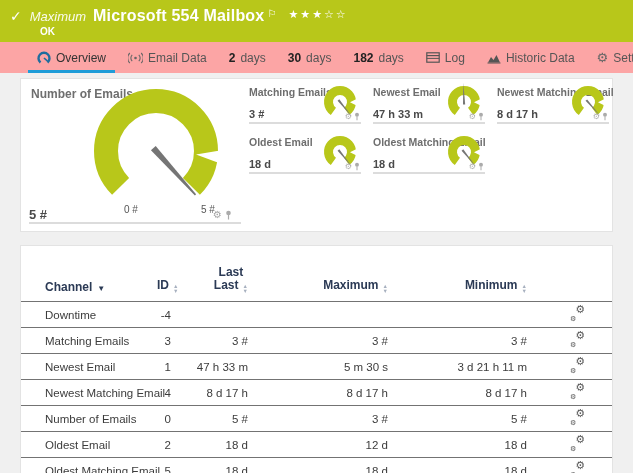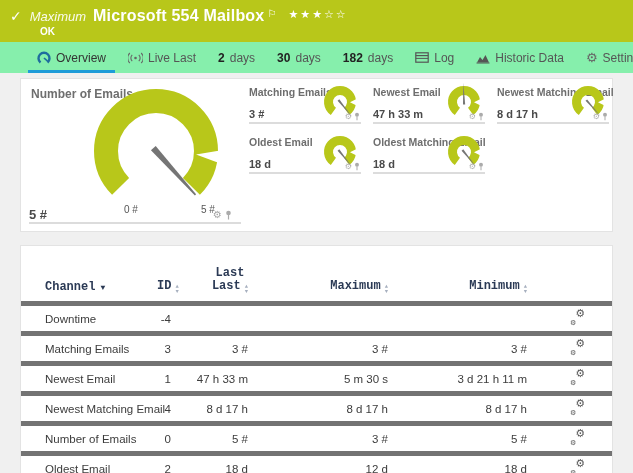--- a/index.html
+++ b/index.html
@@ -10,21 +10,21 @@
   .hdr{position:absolute;top:0;left:0;right:0;height:42px;background:#b8c71a;color:#fff;}
   .hdr-row{display:flex;align-items:baseline;padding:7px 0 0 10px;white-space:nowrap;}
   .chk{font-size:14px;font-weight:bold;margin-right:8px;}
   .sensor-type{font-style:italic;font-size:13px;color:rgba(255,255,255,.92);margin-right:7px;}
   .sensor-title{font-size:16px;font-weight:bold;letter-spacing:.2px;}
   .flag{font-size:10px;vertical-align:top;margin-left:3px;position:relative;top:-4px;}
   .stars{font-size:11px;letter-spacing:2px;margin-left:12px;position:relative;top:-3px;}
   .hdr-status{position:absolute;left:40px;top:26px;font-size:10px;font-weight:bold;}
 
   
-  .tabs{position:absolute;top:42px;left:0;right:0;height:31px;background:#86efac;display:flex;align-items:stretch;padding-left:26px;}
+  .tabs{position:absolute;top:42px;left:0;right:0;height:31px;background:#fca5a5;display:flex;align-items:stretch;padding-left:26px;}
   .tab{display:flex;align-items:center;gap:5px;padding:0 11px;font-size:12px;color:#555;position:relative;cursor:default;white-space:nowrap;}
   .tab.active{color:#333;}
   .tab.active::after{content:"";position:absolute;left:2px;right:2px;bottom:0;height:3px;background:#1e9cd8;}
   .tab b{color:#222;font-weight:bold;}
   .tab .gear-glyph{font-size:13px;color:#666;line-height:1;}
   .tico{flex:0 0 auto;}
 
   
   .panel{position:absolute;background:#fff;border:1px solid #e3e3e3;}
   .panel-gauges{left:20px;top:78px;width:591px;height:152px;}
@@ -53,26 +53,26 @@
   .mini-cell{position:relative;width:112px;height:36px;border-bottom:2px solid #dcdcdc;margin-right:12px;flex:0 0 auto;}
   .mini-title{position:absolute;left:0;top:0;font-size:10.5px;font-weight:bold;color:#6e6e6e;white-space:nowrap;}
   .mini-svg{position:absolute;right:0;top:-3px;}
   .mini-value{position:absolute;left:0;bottom:2px;font-size:11px;font-weight:bold;color:#4a4a4a;white-space:nowrap;}
   .mini-icons{position:absolute;right:1px;bottom:1px;display:flex;align-items:center;gap:2px;color:#b0b0b0;}
   .mini-gear{font-size:8px;line-height:1;cursor:pointer;}
 
   
   .grid{display:grid;grid-template-columns:112px 14px 77px 140px 139px 1fr;padding-left:24px;}
   .thead{height:55px;align-items:end;padding-bottom:7px;box-sizing:border-box;}
-  .th{font-size:12px;font-weight:bold;color:#2b3a55;white-space:nowrap;cursor:pointer;font-family:Liberation Mono, monospace;}
+  .th{font-size:12px;font-weight:bold;color:#2b3a55;white-space:nowrap;cursor:pointer;}
   .th.right{text-align:right;}
   .sort{display:inline-flex;flex-direction:column;font-size:5.5px;line-height:5px;color:#a7b0bf;margin-left:4px;vertical-align:1px;}
   .caret{color:#2b3a55;font-size:8px;margin-left:5px;}
   .lastval-block{display:inline-block;text-align:center;line-height:13px;}
-  .trow{height:25px;align-items:center;border-top:5px solid #737373;cursor:pointer;}
+  .trow{height:25px;align-items:center;border-top:1px solid #737373;cursor:pointer;}
   .c{font-size:11.5px;color:#3c3c3c;white-space:nowrap;}
   .c.num{text-align:right;}
   .gear-cell{text-align:right;padding-right:27px;}
   .gears{position:relative;display:inline-block;width:15px;height:14px;color:#5a5a5a;}
   .gears .g1{position:absolute;right:0;top:-3px;font-size:11px;line-height:1;}
   .gears .g2{position:absolute;left:0;bottom:-1px;font-size:7px;line-height:1;}
 </style>
 </head>
 <body>
 
@@ -98,21 +98,21 @@
       <span>Overview</span>
     </div>
     <div class="tab">
       <svg class="tico" width="15" height="12" viewBox="0 0 15 12">
           <circle cx="7.5" cy="6" r="1.3" fill="#666"></circle>
           <path d="M 4.2 2.8 A 4.5 4.5 0 0 0 4.2 9.2" fill="none" stroke="#666" stroke-width="1.1"></path>
           <path d="M 10.8 2.8 A 4.5 4.5 0 0 1 10.8 9.2" fill="none" stroke="#666" stroke-width="1.1"></path>
           <path d="M 1.8 1 A 7 7 0 0 0 1.8 11" fill="none" stroke="#666" stroke-width="1.1"></path>
           <path d="M 13.2 1 A 7 7 0 0 1 13.2 11" fill="none" stroke="#666" stroke-width="1.1"></path>
         </svg>
-      <span>Live Last</span>
+      <span>Email Data</span>
     </div>
     <div class="tab">
       <b>2</b>
         <span>days</span>
     </div>
     <div class="tab">
       <b>30</b>
         <span>days</span>
     </div>
     <div class="tab">

